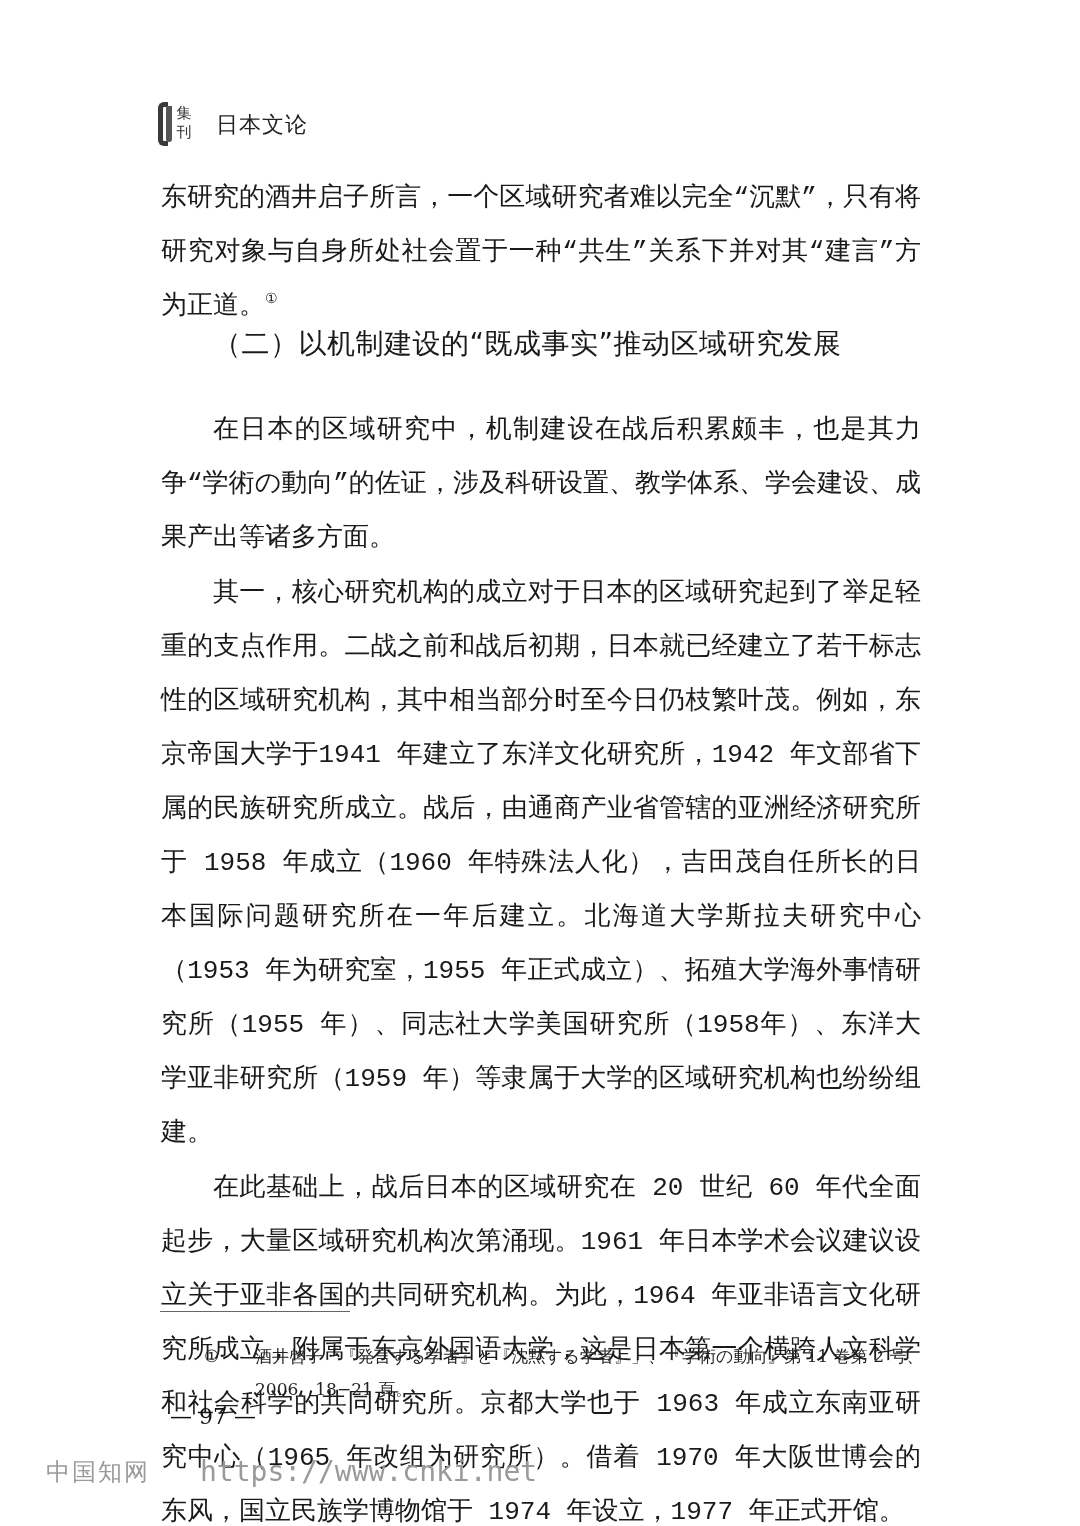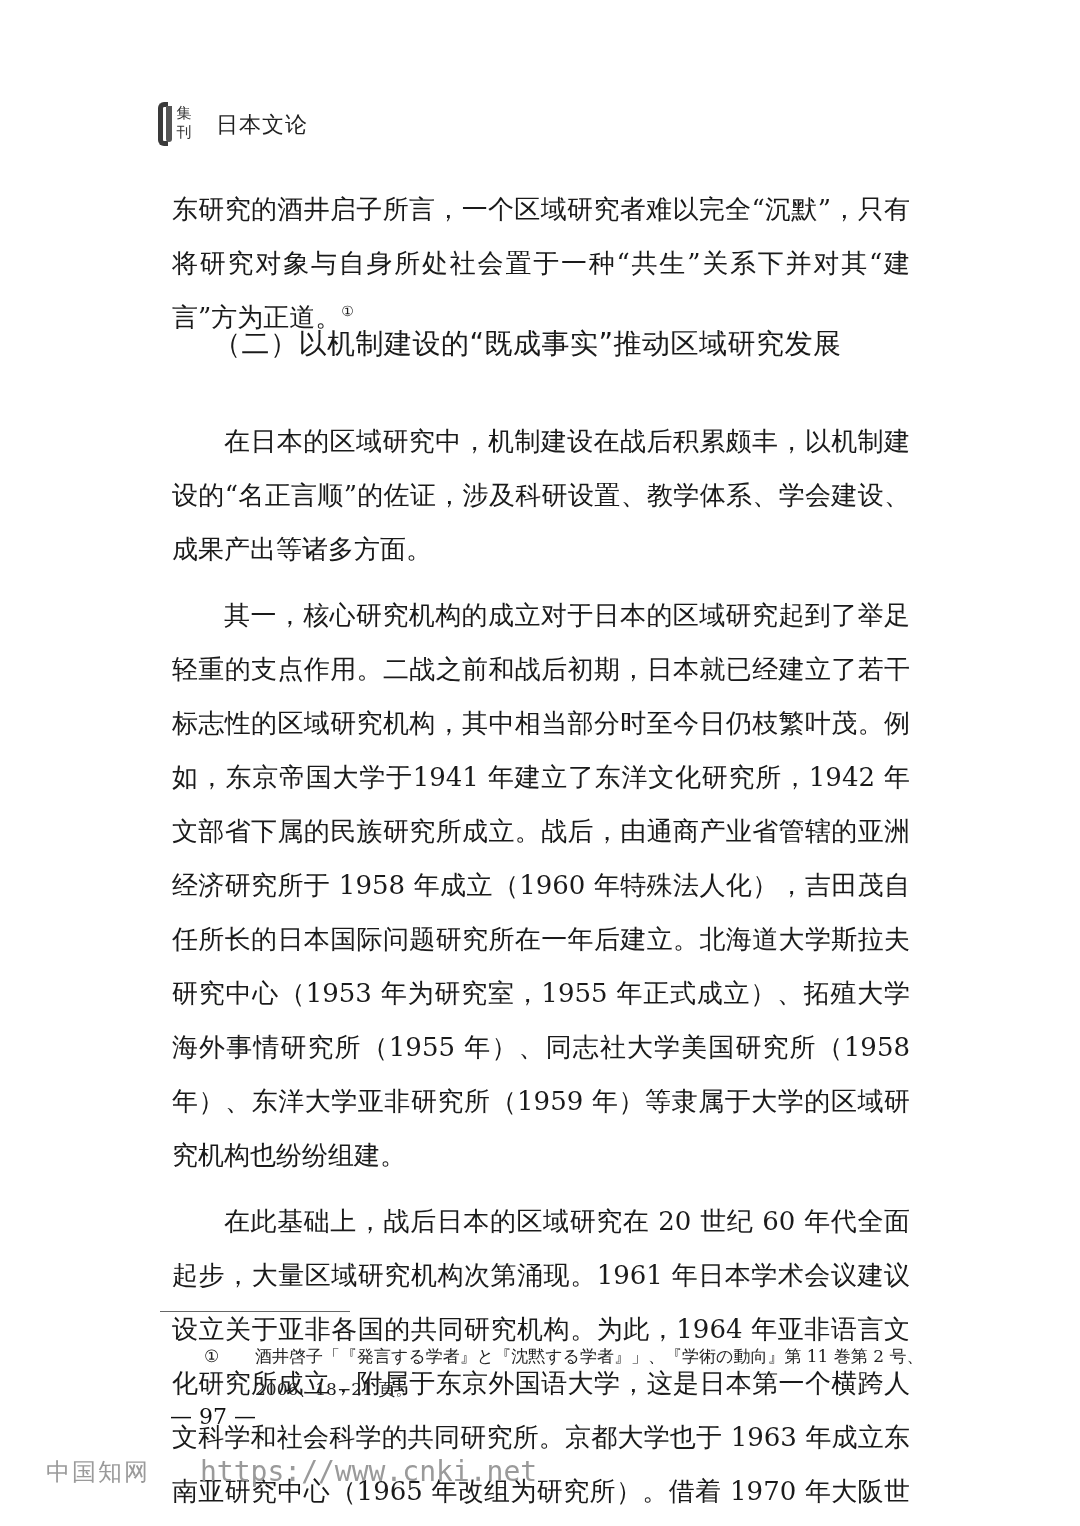--- a/index.html
+++ b/index.html
@@ -32,21 +32,21 @@
     .journal-title {
       font-size: 22px; letter-spacing: 1px; color: #222;
     }
     .journal-issue { margin-left: 24px; font-size: 22px; color: #222; }
 
     .content {
       position: absolute; left: 160px; width: 762px;
       font-size: 26px; line-height: 54px;
       text-align: justify;
     }
-    .para { margin: 12px; }
+    .para { margin: 1px; font-family: Liberation Mono, monospace; }
     .indent { text-indent: 52px; }
     .sup { font-size: 14px; vertical-align: super; line-height: 0; }
     .section-heading {
       position: absolute; left: 213px; top: 325px;
       font-size: 28px; font-weight: normal; letter-spacing: 0.5px;
       font-family: "DejaVu Sans", sans-serif;
     }
     .rule {
       position: absolute; left: 160px; top: 1311px; width: 190px; height: 1px;
       background: #666;
@@ -80,21 +80,21 @@
   <span class="journal-title">日本文论</span>
 </div>
 
 <div class="content" style="top:170px;">
   <p class="para"><span>东研究的酒井启子所言，一个区域研究者难以完全“沉默”，只有将研究对象与自身所处社会置于一种“共生”关系下并对其“建言”方为正道。</span><span class="sup">①</span></p>
 </div>
 
 <div class="section-heading">（二）以机制建设的“既成事实”推动区域研究发展</div>
 
 <div class="content" style="top:402px;">
-  <p class="para indent">在日本的区域研究中，机制建设在战后积累颇丰，以机制建设的“名正言顺”的佐证，涉及科研设置、教学体系、学会建设、成果产出等诸多方面。</p>
+  <p class="para indent">在日本的区域研究中，机制建设在战后积累颇丰，也是其力争“学術の動向”的佐证，涉及科研设置、教学体系、学会建设、成果产出等诸多方面。</p>
   <p class="para indent">其一，核心研究机构的成立对于日本的区域研究起到了举足轻重的支点作用。二战之前和战后初期，日本就已经建立了若干标志性的区域研究机构，其中相当部分时至今日仍枝繁叶茂。例如，东京帝国大学于1941 年建立了东洋文化研究所，1942 年文部省下属的民族研究所成立。战后，由通商产业省管辖的亚洲经济研究所于 1958 年成立（1960 年特殊法人化），吉田茂自任所长的日本国际问题研究所在一年后建立。北海道大学斯拉夫研究中心（1953 年为研究室，1955 年正式成立）、拓殖大学海外事情研究所（1955 年）、同志社大学美国研究所（1958年）、东洋大学亚非研究所（1959 年）等隶属于大学的区域研究机构也纷纷组建。</p>
   <p class="para indent">在此基础上，战后日本的区域研究在 20 世纪 60 年代全面起步，大量区域研究机构次第涌现。1961 年日本学术会议建议设立关于亚非各国的共同研究机构。为此，1964 年亚非语言文化研究所成立，附属于东京外国语大学，这是日本第一个横跨人文科学和社会科学的共同研究所。京都大学也于 1963 年成立东南亚研究中心（1965 年改组为研究所）。借着 1970 年大阪世博会的东风，国立民族学博物馆于 1974 年设立，1977 年正式开馆。</p>
 
 </div>
 
 <div class="rule"></div>
 
 <div class="footnote">
   <span class="num">①</span>
   <div class="body">酒井啓子「『発言する学者』と『沈黙する学者』」、『学術の動向』第 11 巻第 2 号、2006、18−21 頁。</div>

